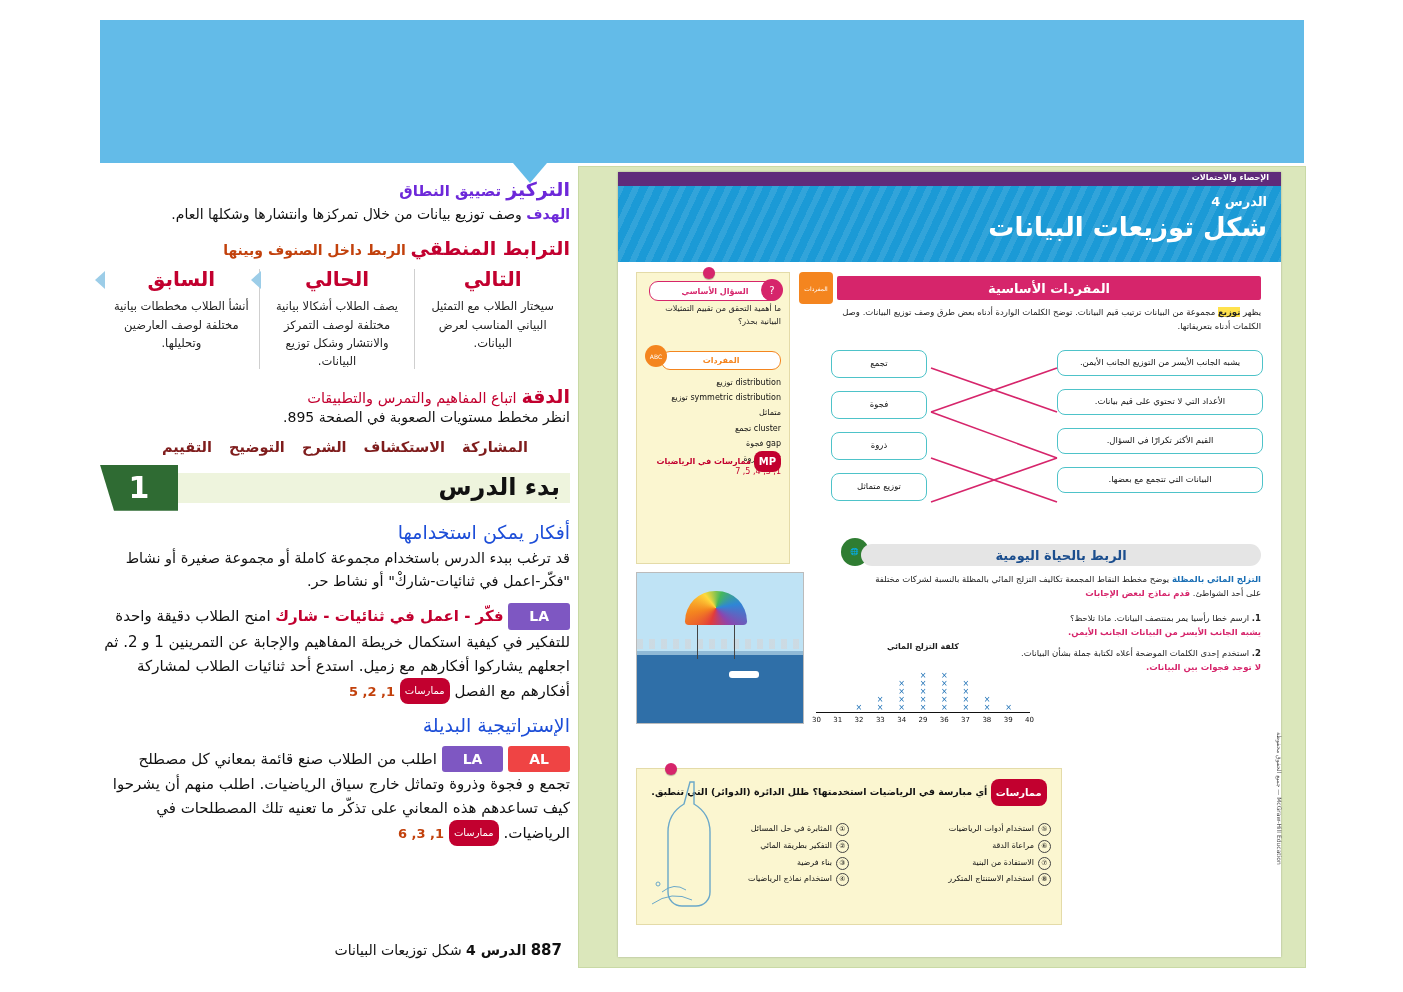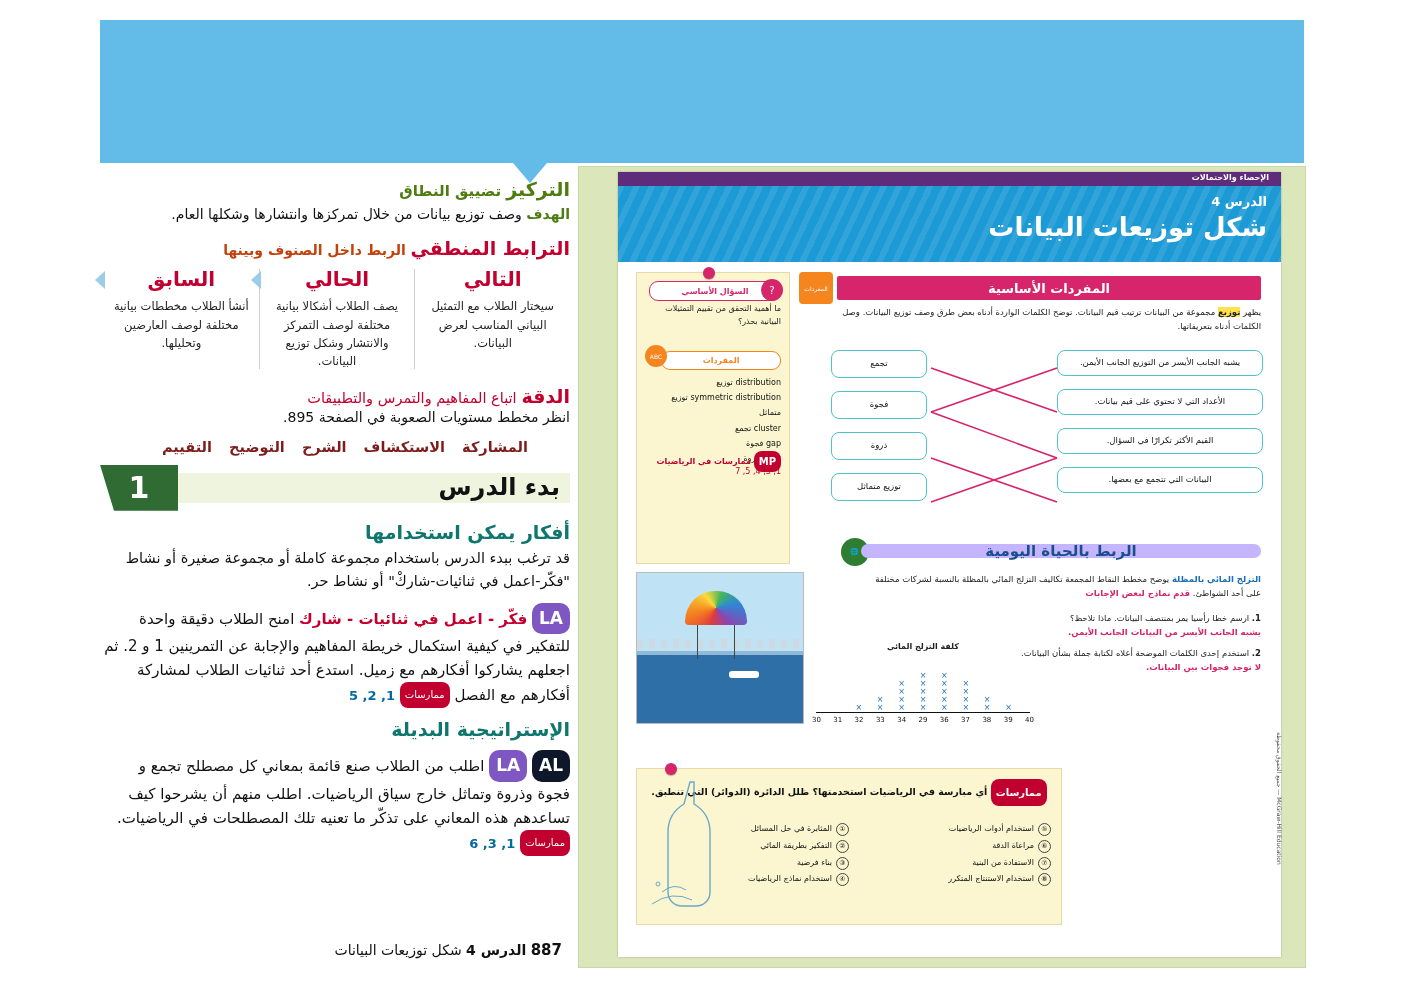--- a/index.html
+++ b/index.html
@@ -19,21 +19,21 @@
     position:absolute;left:513px;top:163px;width:0;height:0;
     border-left:17px solid transparent;border-right:17px solid transparent;
     border-top:20px solid #63bbe8;
   }
 
   
   .left-col{
     position:absolute;left:100px;top:175px;width:470px;height:790px;
     direction:rtl;text-align:right;
   }
-  .lbl-red{color:#4d7c0f;font-weight:bold;}
+  .lbl-red{color:#6d28d9;font-weight:bold;}
   .row-focus{font-size:15.5px;color:#111;line-height:1.5;padding-left:8px;}
   .row-focus .big{font-size:19px;}
   .sub-text{font-size:14px;color:#111;line-height:1.55;padding-left:6px;}
 
   .coherence{margin-top:12px;font-size:15px;}
   .coherence .big{font-size:19px;color:#c2002f;font-weight:bold;}
   .coherence .small{font-size:14px;color:#c2410c;font-weight:bold;}
 
   
   .coh-table{display:flex;flex-direction:row-reverse;margin-top:8px;gap:0;padding-left:4px;}
@@ -63,30 +63,30 @@
   }
   .start-num{
     position:absolute;left:0px;top:0px;width:78px;height:46px;background:#2f6b33;
     color:#fff;font-size:30px;font-weight:bold;display:flex;align-items:center;justify-content:center;
     clip-path:polygon(0 0,100% 0,100% 100%,14px 100%);
   }
   .start-title{
     position:absolute;right:10px;top:8px;font-size:24px;font-weight:bold;color:#111;
   }
 
-  .h-blue{color:#0f766e;font-size:19px;font-weight:bold;margin-top:10px;}
+  .h-blue{color:#1d4ed8;font-size:19px;font-weight:normal;margin-top:10px;}
   .body-txt{font-size:14.5px;color:#111;line-height:1.6;margin-top:4px;padding-left:4px;}
   .tps{font-size:15px;color:#111;line-height:1.6;margin-top:10px;padding-left:4px;position:relative;}
   .tps b{color:#c2002f;}
   .badge-red{display:inline-block;background:#c2002f;color:#fff;border-radius:8px;
     font-size:10px;padding:5px 5px;vertical-align:middle;}
-  .mp-red{color:#0369a1;font-weight:bold;font-size:13px;}
-  .pill{display:inline-block;background:#7e57c2;color:#fff;border-radius:10px;
-    font-size:17px;font-weight:bold;padding:2px 7px;}
-  .pill.al{background:#0f172a;}
+  .mp-red{color:#c2410c;font-weight:bold;font-size:13px;}
+  .pill{display:inline-block;background:#7e57c2;color:#fff;border-radius:3px;
+    font-size:14px;font-weight:bold;padding:2px 21px;}
+  .pill.al{background:#ef4444;}
   .people-icon{position:absolute;right:-52px;top:2px;width:44px;height:34px;}
 
   .footer{
     position:absolute;left:0;bottom:6px;width:470px;font-size:14px;color:#111;
     direction:rtl;text-align:right;
   }
   .footer .pg{font-weight:bold;font-size:15px;margin-right:8px;}
 
   
   .sp-frame{
@@ -176,22 +176,22 @@
   .sticky .mp-nums{
     position:absolute;right:8px;top:194px;width:134px;font-size:8px;color:#c2002f;text-align:right;
   }
   .pin{
     position:absolute;width:12px;height:12px;border-radius:50%;background:#d6256b;
     box-shadow:0 1px 1px rgba(0,0,0,.3);
   }
 
   
   .rw-bar{
-    position:absolute;right:20px;top:372px;width:400px;height:14px;background:#c4b5fd;
-    border-radius:11px;color:#1b4e8e;font-size:15px;font-weight:bold;display:flex;align-items:center;
+    position:absolute;right:20px;top:372px;width:400px;height:22px;background:#e5e5e5;
+    border-radius:11px;color:#1b4e8e;font-size:13px;font-weight:bold;display:flex;align-items:center;
     justify-content:center;
   }
   .rw-icon{
     position:absolute;right:412px;top:366px;width:28px;height:28px;border-radius:50%;background:#2f7d32;
     color:#fff;font-size:7px;display:flex;align-items:center;justify-content:center;
   }
   .rw-text{
     position:absolute;right:20px;top:400px;width:400px;font-size:8.5px;color:#222;line-height:1.65;text-align:right;
   }
   .rw-text .b1{color:#1b6fb5;font-weight:bold;}

